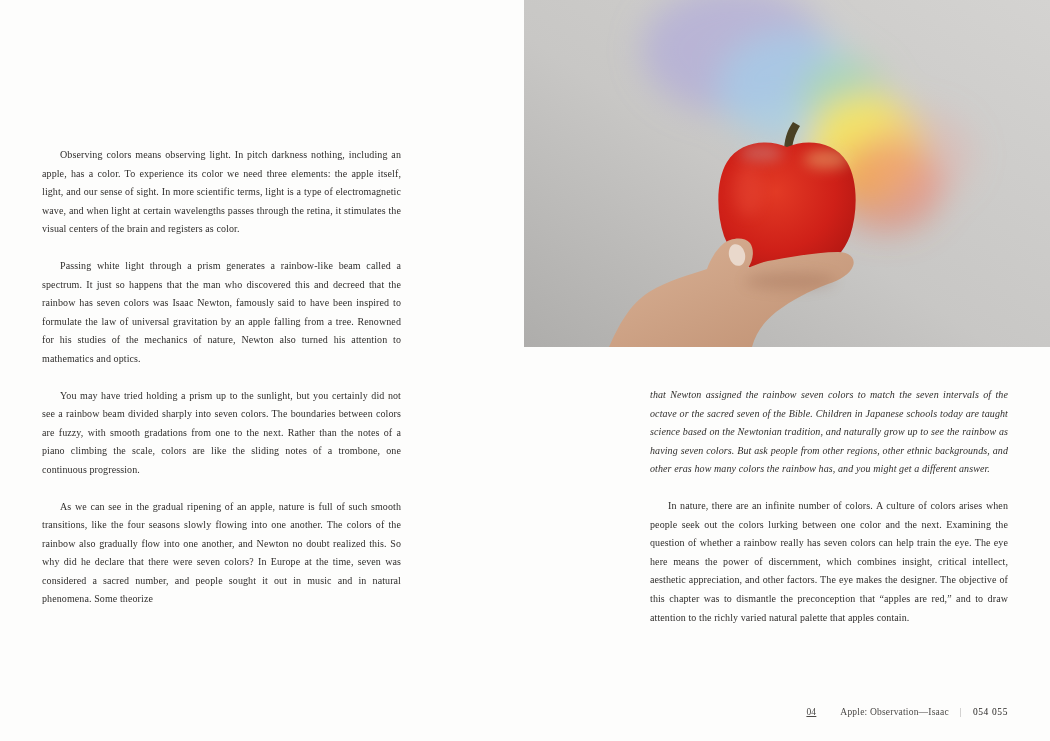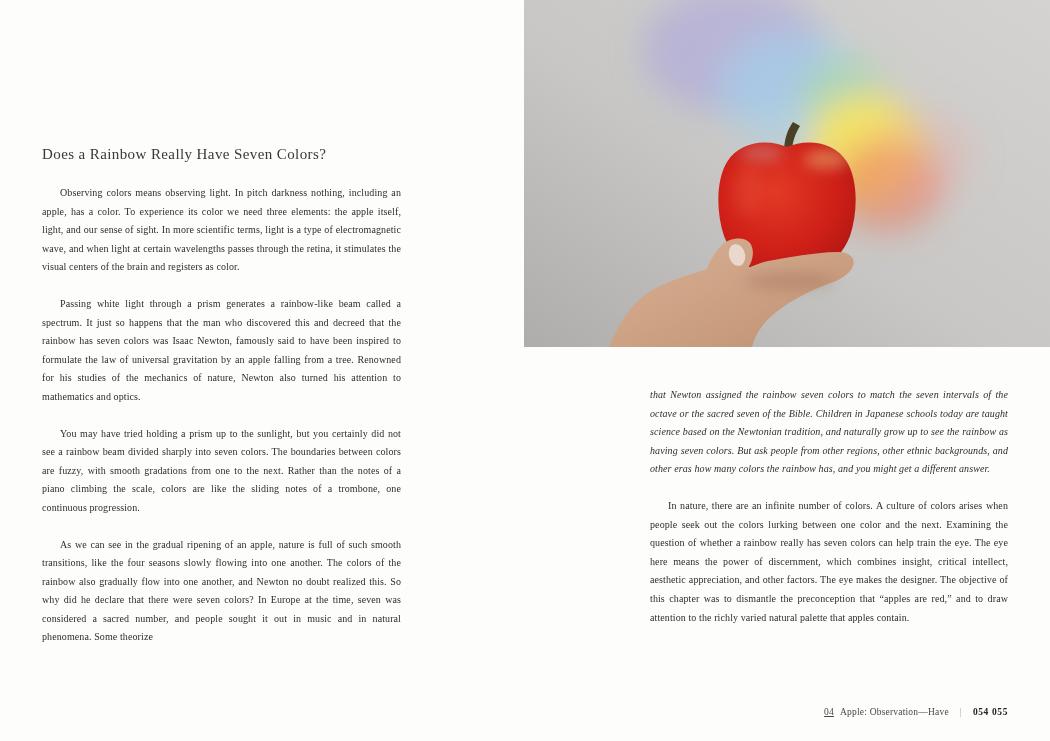--- a/index.html
+++ b/index.html
@@ -22,23 +22,23 @@
   p.para:last-child { margin-bottom:0;font-family:Liberation Serif, serif; }
   p.no-indent { text-indent:0;font-style:italic; }
   figure.photo {
     position:absolute; left:524px; top:0; width:526px; height:347px; margin:0;
   }
   figure.photo svg { display:block; }
   .footer {
     position:absolute; right:42px; bottom:24px;
     font-size:9.5px; color:#4a4846; letter-spacing:0.2px; white-space:nowrap;
   }
-  .footer .num   { margin-right:6px;text-decoration:underline; }
+  .footer .num   { margin-right:24px;text-decoration:underline; }
   .footer .sep   { color:#a9a7a5; margin:0 11px; }
-  .footer .pages { font-weight:bold; color:#262422; letter-spacing:0.6px; }
+  .footer .pages { font-weight:normal; color:#262422; letter-spacing:0.6px; }
 </style>
 </head>
 <body>
 
 <figure class="photo">
   <svg width="526" height="347" viewBox="0 0 526 347" xmlns="http://www.w3.org/2000/svg">
     <defs>
       <linearGradient id="bgGrad" x1="1" y1="0" x2="0" y2="1">
         <stop offset="0" stop-color="#d4d3d1"></stop>
         <stop offset="0.55" stop-color="#c8c7c5"></stop>
@@ -100,27 +100,26 @@
                C 326,274 316,280 304,284
                C 285,291 268,300 252,312
                C 240,322 232,332 228,347 Z" fill="url(#skinGrad)"></path>
       <ellipse cx="213" cy="255" rx="8" ry="11" transform="rotate(-14 213 255)" fill="#e9d8cb"></ellipse>
       <ellipse cx="266" cy="281" rx="46" ry="8" fill="#7c4630" opacity="0.22" filter="url(#softBlur2)"></ellipse>
     </g>
   </svg>
 </figure>
 
 <section class="column left-col">
-  <h1 class="page-title">Does a Rainbow Really Have Seven Colors?</h1>
   <p class="para">Observing colors means observing light. In pitch darkness nothing, including an apple, has a color. To experience its color we need three elements: the apple itself, light, and our sense of sight. In more scientific terms, light is a type of electromagnetic wave, and when light at certain wavelengths passes through the retina, it stimulates the visual centers of the brain and registers as color.</p>
   <p class="para">Passing white light through a prism generates a rainbow-like beam called a spectrum. It just so happens that the man who discovered this and decreed that the rainbow has seven colors was Isaac Newton, famously said to have been inspired to formulate the law of universal gravitation by an apple falling from a tree. Renowned for his studies of the mechanics of nature, Newton also turned his attention to mathematics and optics.</p>
   <p class="para">You may have tried holding a prism up to the sunlight, but you certainly did not see a rainbow beam divided sharply into seven colors. The boundaries between colors are fuzzy, with smooth gradations from one to the next. Rather than the notes of a piano climbing the scale, colors are like the sliding notes of a trombone, one continuous progression.</p>
   <p class="para">As we can see in the gradual ripening of an apple, nature is full of such smooth transitions, like the four seasons slowly flowing into one another. The colors of the rainbow also gradually flow into one another, and Newton no doubt realized this. So why did he declare that there were seven colors? In Europe at the time, seven was considered a sacred number, and people sought it out in music and in natural phenomena. Some theorize</p>
 </section>
 
 <section class="column right-col">
   <p class="para no-indent">that Newton assigned the rainbow seven colors to match the seven intervals of the octave or the sacred seven of the Bible. Children in Japanese schools today are taught science based on the Newtonian tradition, and naturally grow up to see the rainbow as having seven colors. But ask people from other regions, other ethnic backgrounds, and other eras how many colors the rainbow has, and you might get a different answer.</p>
   <p class="para">In nature, there are an infinite number of colors. A culture of colors arises when people seek out the colors lurking between one color and the next. Examining the question of whether a rainbow really has seven colors can help train the eye. The eye here means the power of discernment, which combines insight, critical intellect, aesthetic appreciation, and other factors. The eye makes the designer. The objective of this chapter was to dismantle the preconception that “apples are red,” and to draw attention to the richly varied natural palette that apples contain.</p>
 </section>
 
 <div class="footer">
-  <span class="num">04</span><span>Apple: Observation—Have</span><span class="sep">|</span><span class="pages">054 055</span>
+  <span class="num">04</span><span>Apple: Observation—Isaac</span><span class="sep">|</span><span class="pages">054 055</span>
 </div>
 
 </body></html>

